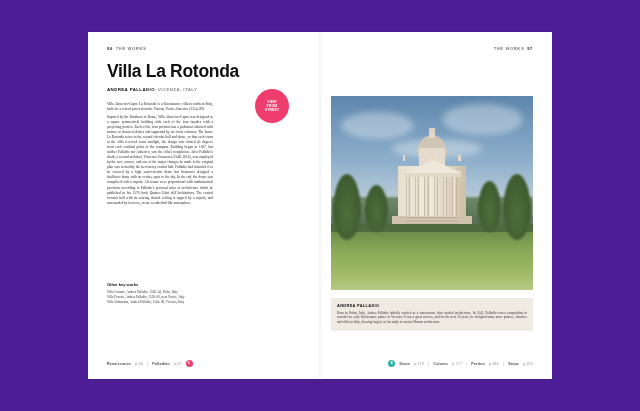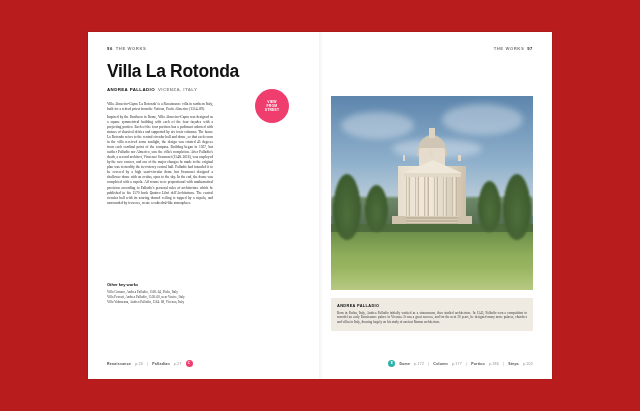--- a/index.html
+++ b/index.html
@@ -9,21 +9,21 @@
     width: 640px;
     height: 411px;
     overflow: hidden;
     font-family: "Liberation Sans", sans-serif;
   }
 
   #stage {
     position: relative;
     width: 640px;
     height: 411px;
-    background: #b91c1c;
+    background: #4c1d95;
   }
 
   
   #spread {
     position: absolute;
     left: 88px;
     top: 32px;
     width: 464px;
     height: 347px;
     background: #ffffff;

